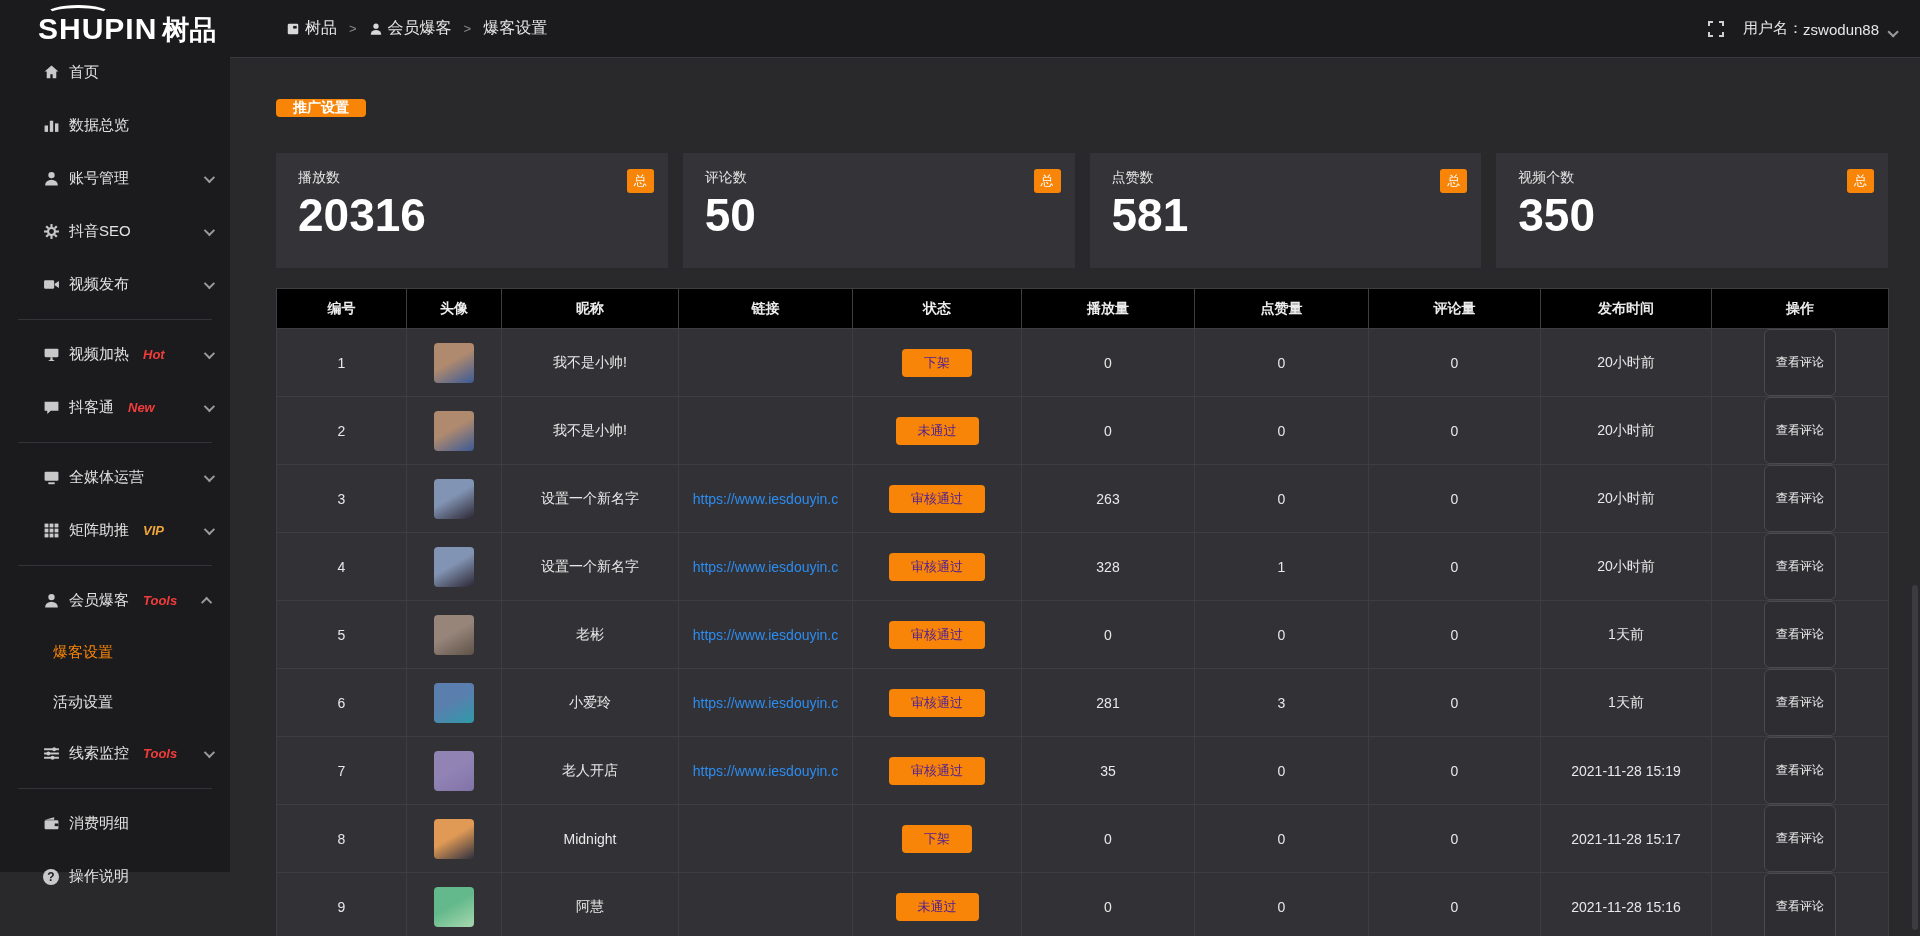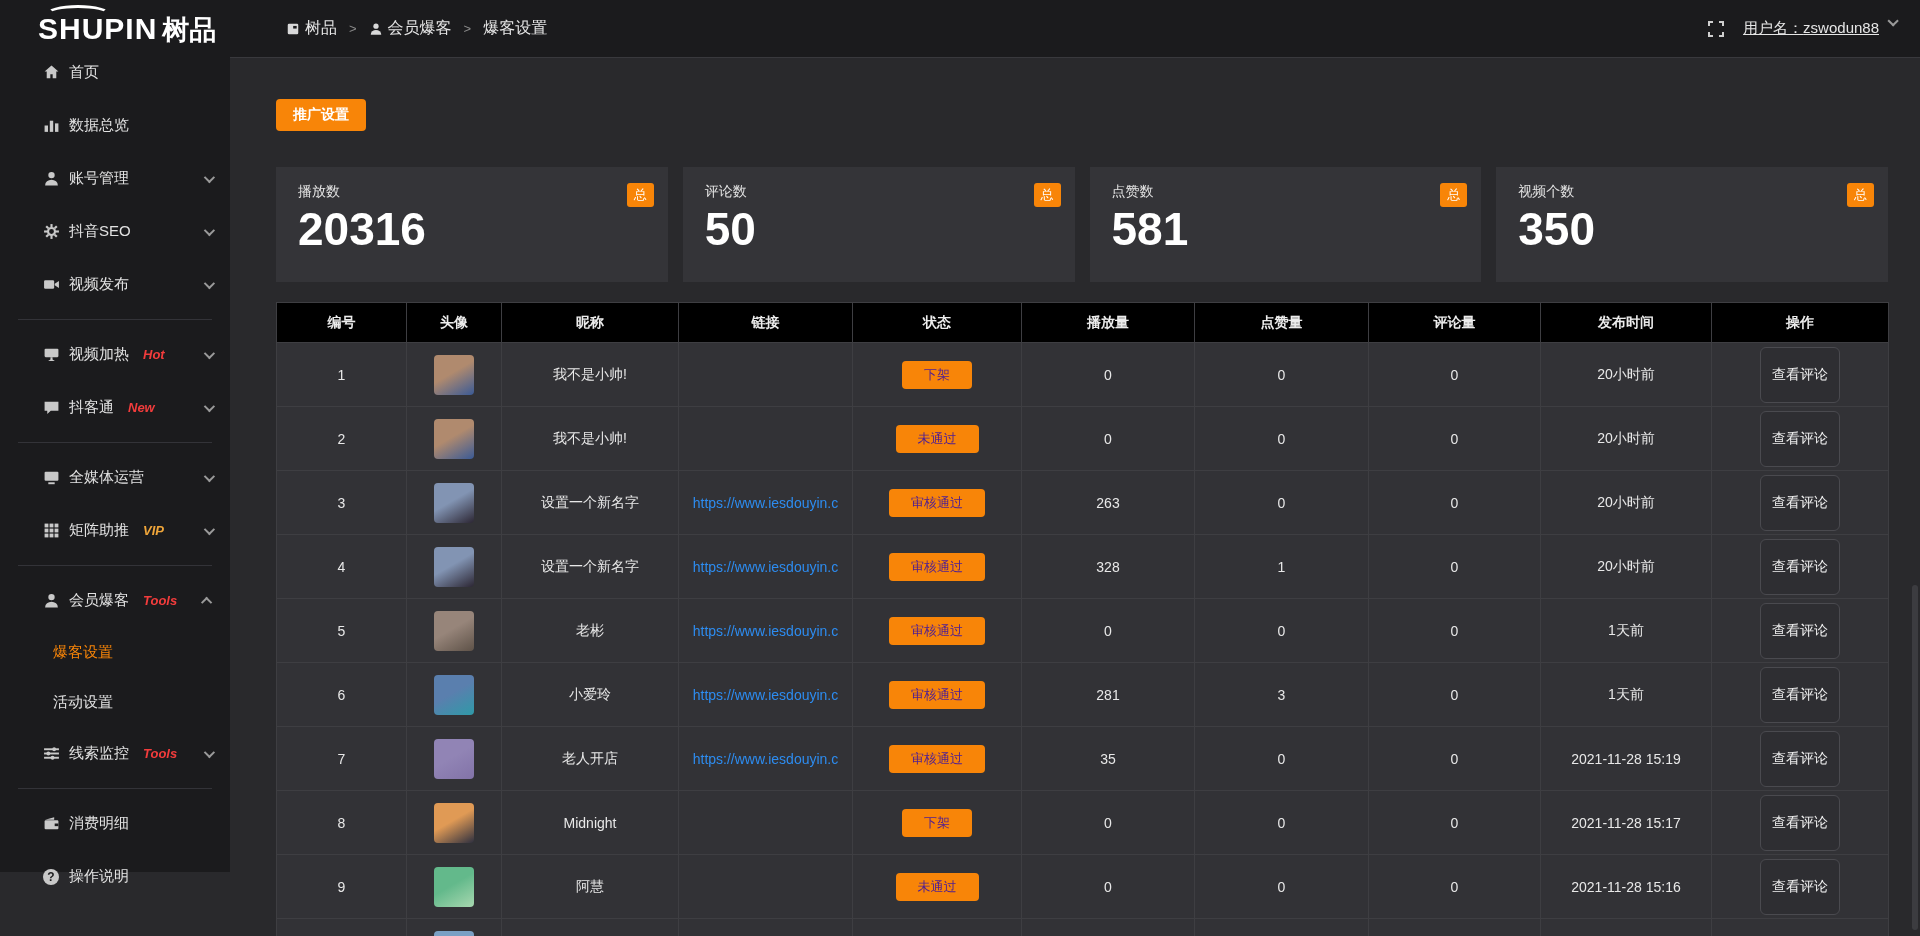--- a/index.html
+++ b/index.html
@@ -38,48 +38,48 @@
   .topbar { position:absolute; left:230px; top:0; right:0; height:58px;
     background:#1b1b1d; border-bottom:1px solid #39393d;
     display:flex; align-items:center; padding:0 25px 0 56px; }
   .crumbs { display:flex; align-items:center; font-size:16px; color:#e6e6e6; }
   .crumb { display:flex; align-items:center; cursor:pointer; }
   .crumb svg { width:14px; height:14px; fill:#d9d9d9; margin-right:5px; }
   .crumb-sep { color:#8a8a8a; margin:0 12px; font-size:13px; }
   .top-right { margin-left:auto; display:flex; align-items:center; gap:18px; }
   .fs-btn { width:18px; height:18px; cursor:pointer; }
   .fs-btn svg { width:18px; height:18px; stroke:#cfcfcf; fill:none; stroke-width:2; }
-  .user-box { display:flex; align-items:flex-start; font-size:15px; color:#e6e6e6; cursor:pointer;text-decoration:underline; }
+  .user-box { display:flex; align-items:flex-end; font-size:15px; color:#e6e6e6; cursor:pointer; }
   .user-box .chev { margin-left:8px; transform:rotate(45deg) translateY(-3px); }
 
   
   .main { position:absolute; left:230px; top:59px; right:0; bottom:0; padding:0 32px 0 46px; }
   .promo-btn { margin-top:40px; background:#f88508; color:#fff; border:none;
-    font-size:14px; font-weight:700; padding:7px 17px; border-radius:4px; cursor:pointer;
+    font-size:14px; font-weight:700; padding:0 17px; border-radius:4px; cursor:pointer;
     font-family:inherit; }
 
   .stats { display:flex; gap:15px; margin-top:36px; }
   .card { flex:1; height:115px; background:#343438; position:relative; padding:16px 22px; }
   .card-label { font-size:14px; color:#e3e3e3; }
   .card-value { font-size:46px; font-weight:700; color:#fff; margin-top:4px; line-height:1.05; }
   .card-badge { position:absolute; top:16px; right:14px; background:#f88508; color:#fff;
     font-size:13px; padding:3px 7px; border-radius:3px; }
 
   
   table { width:1612px; margin-top:20px; border-collapse:collapse; table-layout:fixed; }
   th { height:40px; background:#000000; border:1px solid #3e3e42; font-size:14px;
     font-weight:700; color:#ececec; }
   td { height:64px; background:#323236; border:1px solid #3e3e42; text-align:center;
     font-size:14px; color:#e8e8e8; overflow:hidden; white-space:nowrap; }
   .avatar { width:40px; height:40px; border-radius:4px; margin:0 auto; }
   .badge { display:inline-block; background:#f88508; color:#4c1d95; font-size:13px;
     padding:5px 22px; border-radius:4px; }
   .link { color:#2d8cf0; text-decoration:none; cursor:pointer; font-size:14px; }
-  .view-btn { background:#2e2e32; border:1px solid #4a4a4f; color:#f0f0f0; font-size:14px;
-    padding:18px 11px; border-radius:6px; cursor:pointer; font-family:inherit; }
+  .view-btn { background:#2e2e32; border:1px solid #4a4a4f; color:#f0f0f0; font-size:12px;
+    padding:24px 11px; border-radius:6px; cursor:pointer; font-family:inherit; }
 
   .scrollbar { position:absolute; right:2px; top:585px; width:6px; height:345px;
     background:#4d4d52; border-radius:3px; opacity:.55; }
 </style>
 </head>
 <body>
 
 <div class="sidebar">
   <div class="logo">
     <span class="logo-arc"></span>

